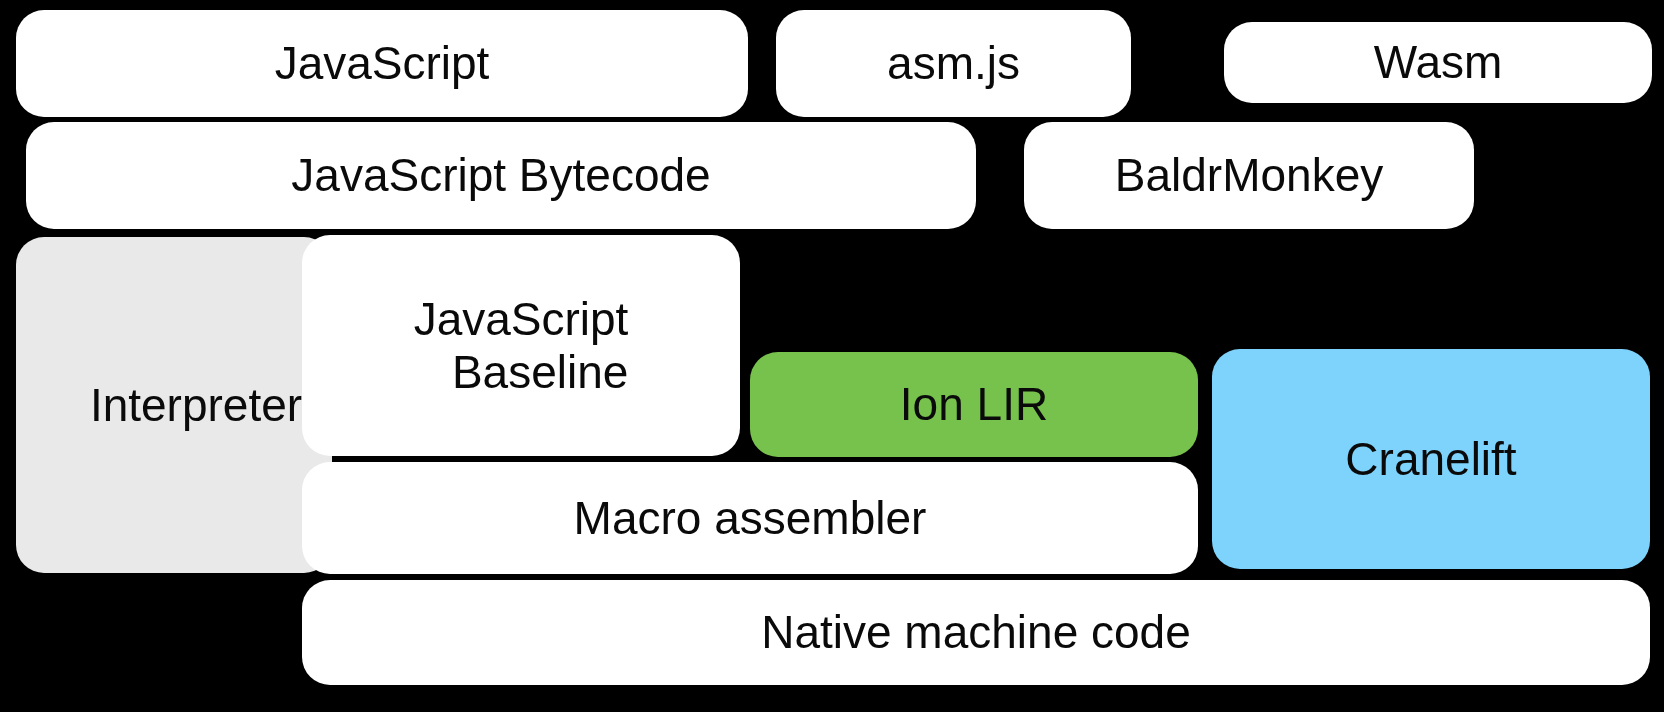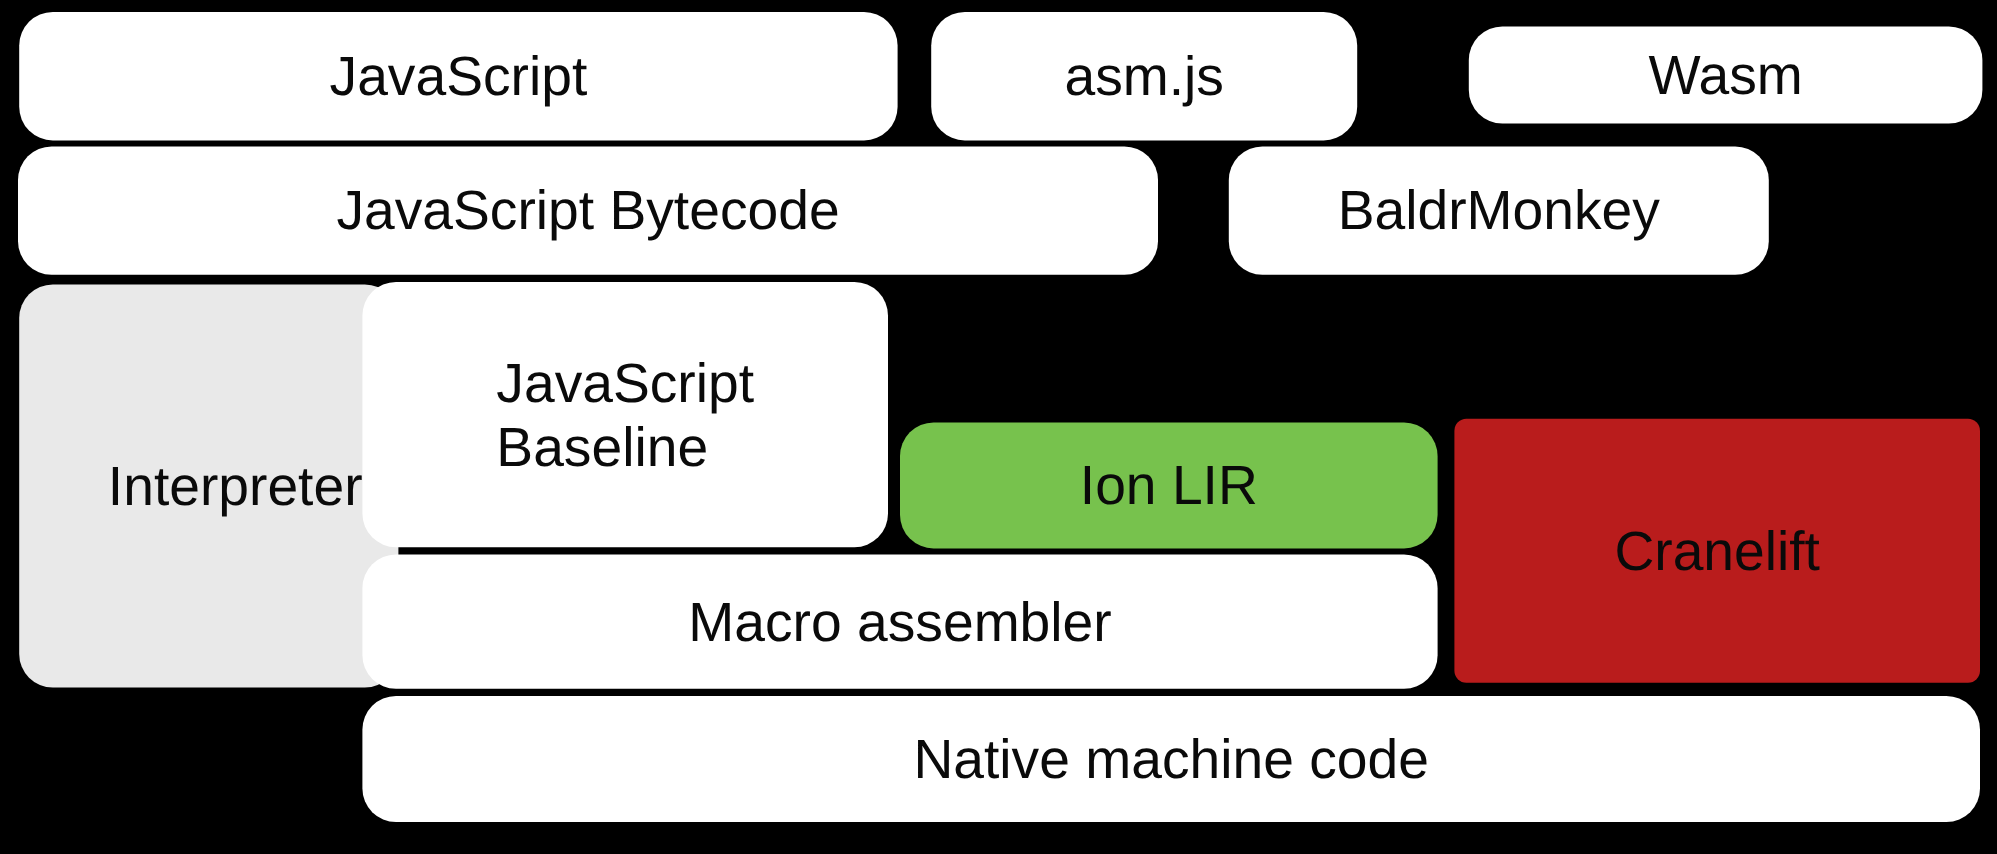--- a/index.html
+++ b/index.html
@@ -14,38 +14,38 @@
     background: #000000;
     font-family: "Liberation Sans", "DejaVu Sans", sans-serif;
     overflow: hidden;
   }
   .box {
     position: absolute;
     border-radius: 28px;
     display: flex;
     align-items: center;
     justify-content: center;
-    text-align: left;
+    text-align: right;
     color: #0a0a0a;
     font-size: 46px;
     line-height: 1.15;
     white-space: pre-line;
   }
   .c-white { background: #ffffff; }
   .c-gray  { background: #e9e9e9; padding-left: 44px; }
   .c-green { background: #77c24d; }
-  .c-pink  { background: #b91c1c; border-radius: 10px; }
+  .c-pink  { background: #7dd3fc; }
 
   
   #b-javascript { left: 16px;   top: 10px;  width: 732px;  height: 107px; }
   #b-asmjs      { left: 776px;  top: 10px;  width: 355px;  height: 107px; }
   #b-wasm       { left: 1224px; top: 22px;  width: 428px;  height: 81px; }
 
   
-  #b-bytecode    { left: 15px;  top: 122px; width: 950px;  height: 107px; }
+  #b-bytecode    { left: 26px;  top: 122px; width: 950px;  height: 107px; }
   #b-baldrmonkey { left: 978px; top: 122px; width: 450px;  height: 107px; margin-left: 46px; }
 
   
   #b-interpreter { left: 16px;   top: 237px; width: 272px; height: 336px; }
   #b-baseline    { left: 302px;  top: 235px; width: 438px; height: 221px; }
   #b-ion-mir     { left: 750px;  top: 241px; width: 448px; height: 104px; }
   #b-ion-lir     { left: 750px;  top: 352px; width: 448px; height: 105px; }
   #b-cranelift   { left: 1212px; top: 349px; width: 438px; height: 220px; }
 
   

